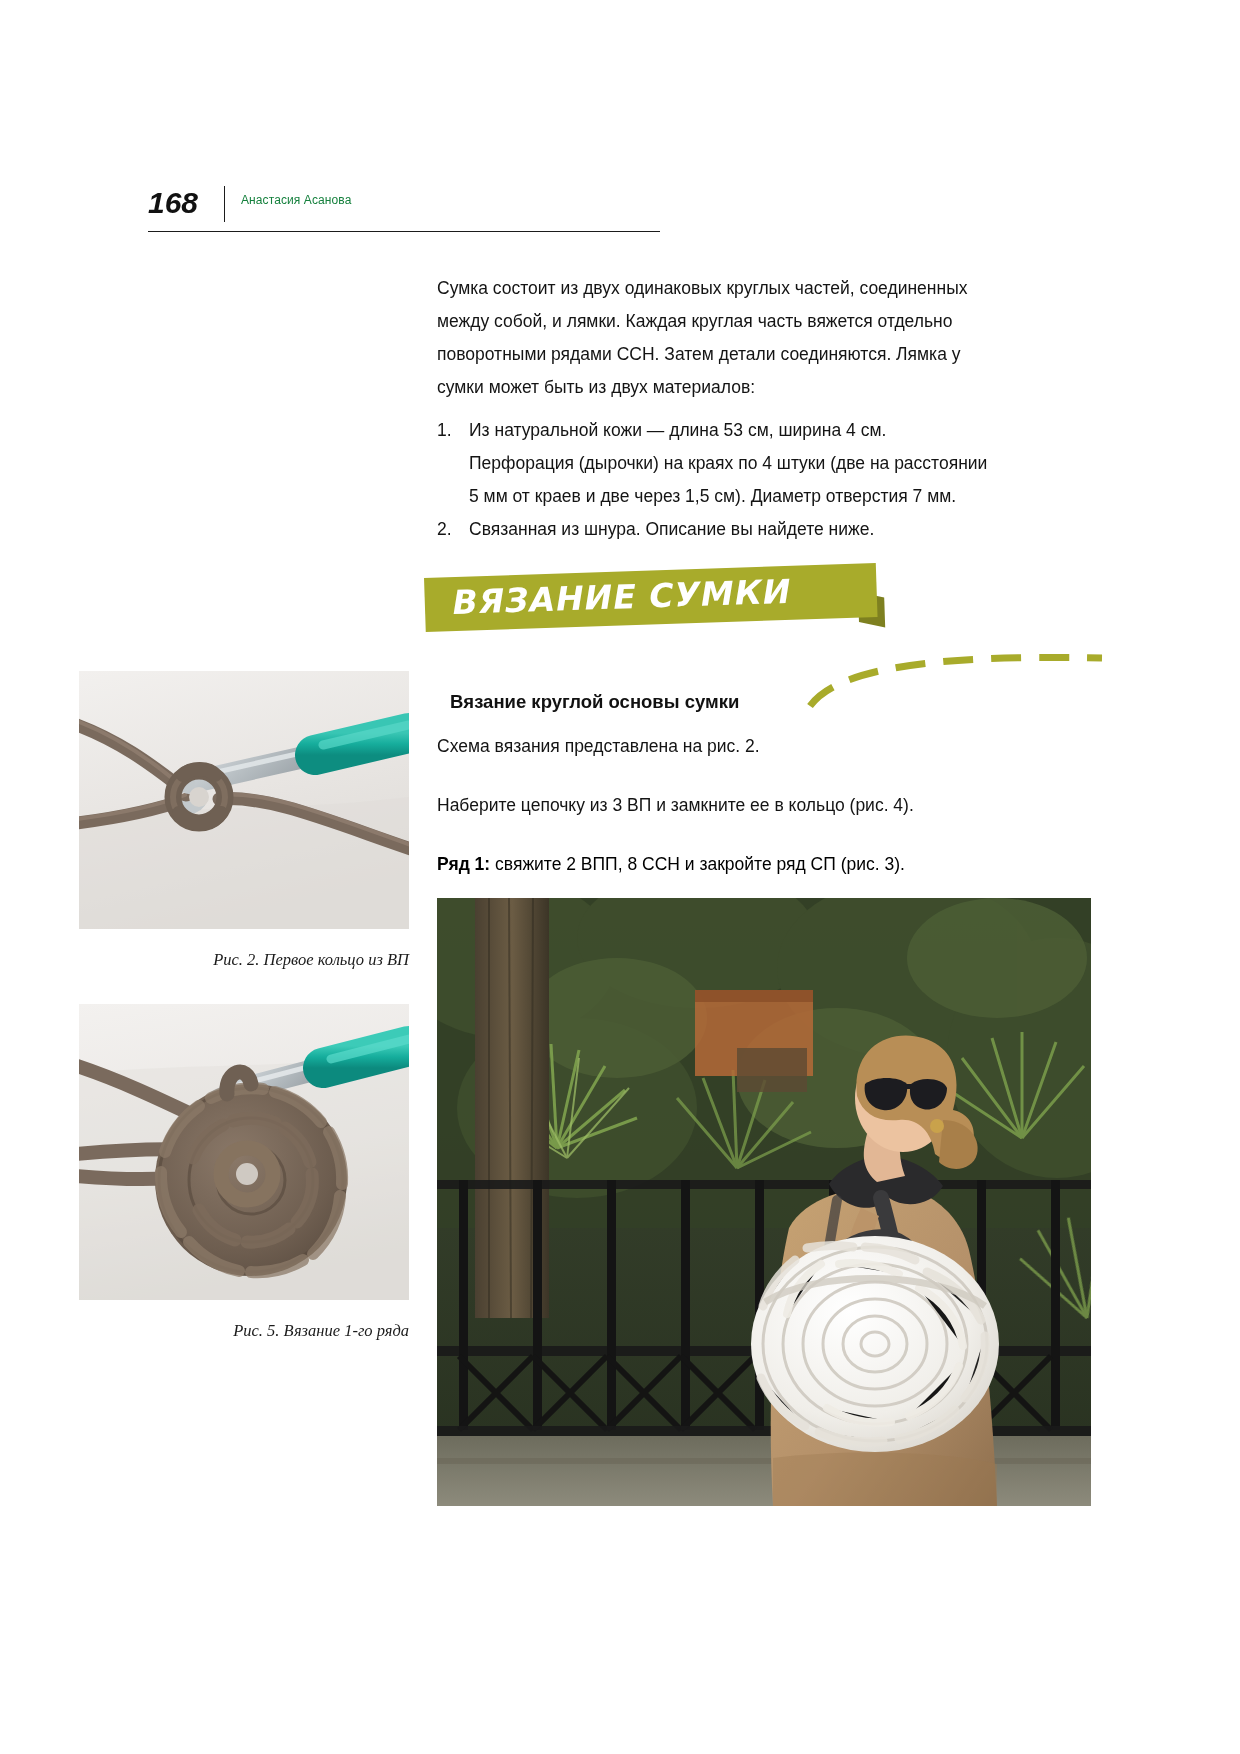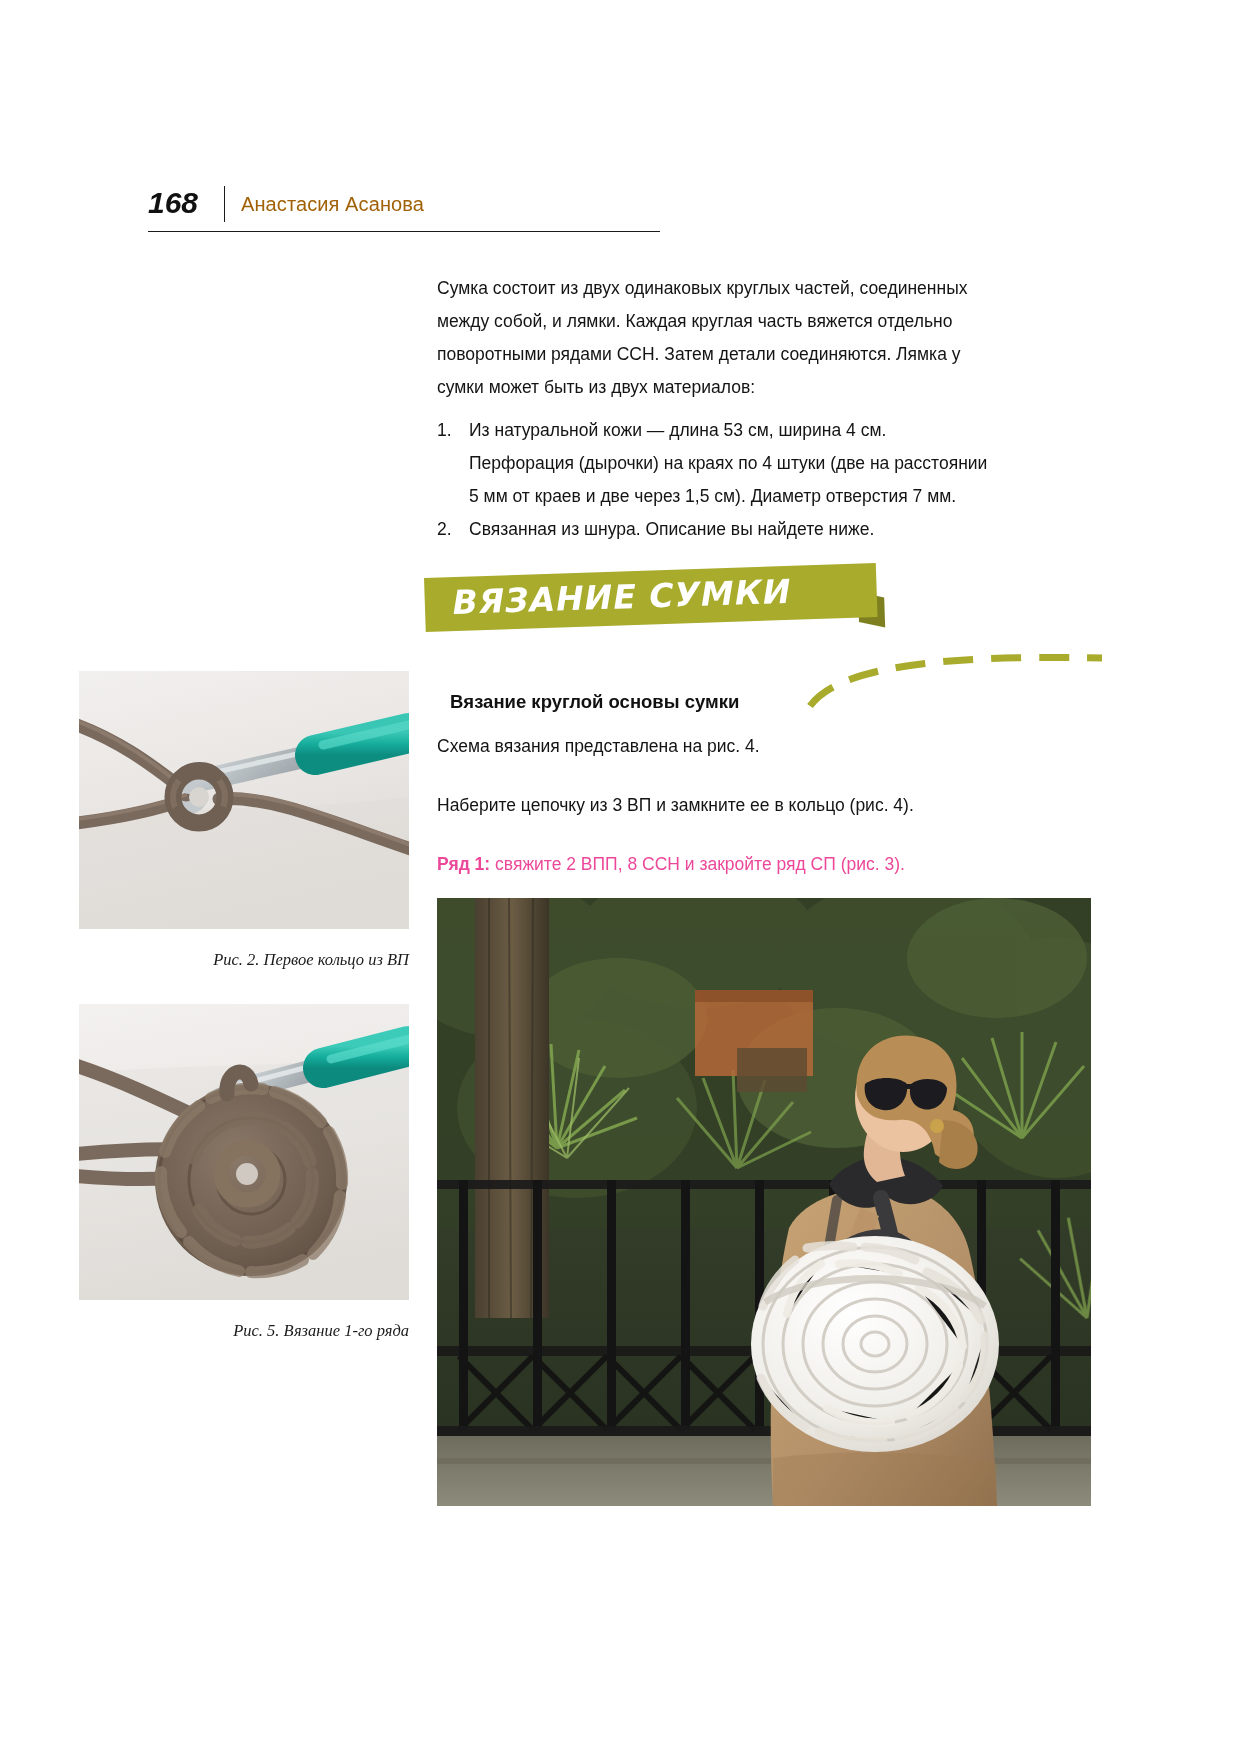--- a/index.html
+++ b/index.html
@@ -40,22 +40,22 @@
     left: 76px;
     top: 0px;
     width: 1px;
     height: 36px;
     background: #1b1b1b;
   }
   .header-author {
     position: absolute;
     left: 93px;
     top: 7px;
-    font-size: 20px;
-    color: #a16207;
+    font-size: 12px;
+    color: #15803d;
     letter-spacing: .1px;
   }
   .header-rule-h {
     position: absolute;
     left: 0px;
     top: 45px;
     width: 512px;
     height: 1.4px;
     background: #1b1b1b;
   }
@@ -178,21 +178,21 @@
     line-height: 31px;
     color: #141414;
   }
   .body-line-3 {
     position: absolute;
     left: 437px;
     top: 831px;
     width: 570px;
     font-size: 17.5px;
     line-height: 31px;
-    color: #ec4899;
+    color: #000000;
   }
   .body-line-3 b { font-weight: bold; }
 
   
   .fig {
     position: absolute;
   }
   .fig-img {
     width: 100%;
     height: 100%;
@@ -257,21 +257,21 @@
   <div class="banner-text">ВЯЗАНИЕ СУМКИ</div>
 </div>
 
 <div class="dashed-arrow">
   <svg width="300" height="64" viewBox="0 0 300 64" fill="none">
     <path d="M4 58 C 30 22, 120 6, 296 10" stroke="#a8ab2b" stroke-width="7" fill="none" stroke-linecap="butt" stroke-dasharray="30 18"></path>
   </svg>
 </div>
 
 <h3 class="sub-head">Вязание круглой основы сумки</h3>
-<p class="body-line-1">Схема вязания представлена на рис. 4.</p>
+<p class="body-line-1">Схема вязания представлена на рис. 2.</p>
 <p class="body-line-2">Наберите цепочку из 3 ВП и замкните ее в кольцо (рис. 4).</p>
 <p class="body-line-3">
   <b>Ряд 1:</b><span> свяжите 2 ВПП, 8 ССН и закройте ряд СП (рис. 3).</span>
 </p>
 
 <div class="fig" id="fig2">
   <svg class="fig-img" viewBox="0 0 330 258" preserveAspectRatio="none">
     <defs>
       <linearGradient id="bg2" x1="0" y1="0" x2="0.3" y2="1">
         <stop offset="0%" stop-color="#f2f0ee"></stop>

